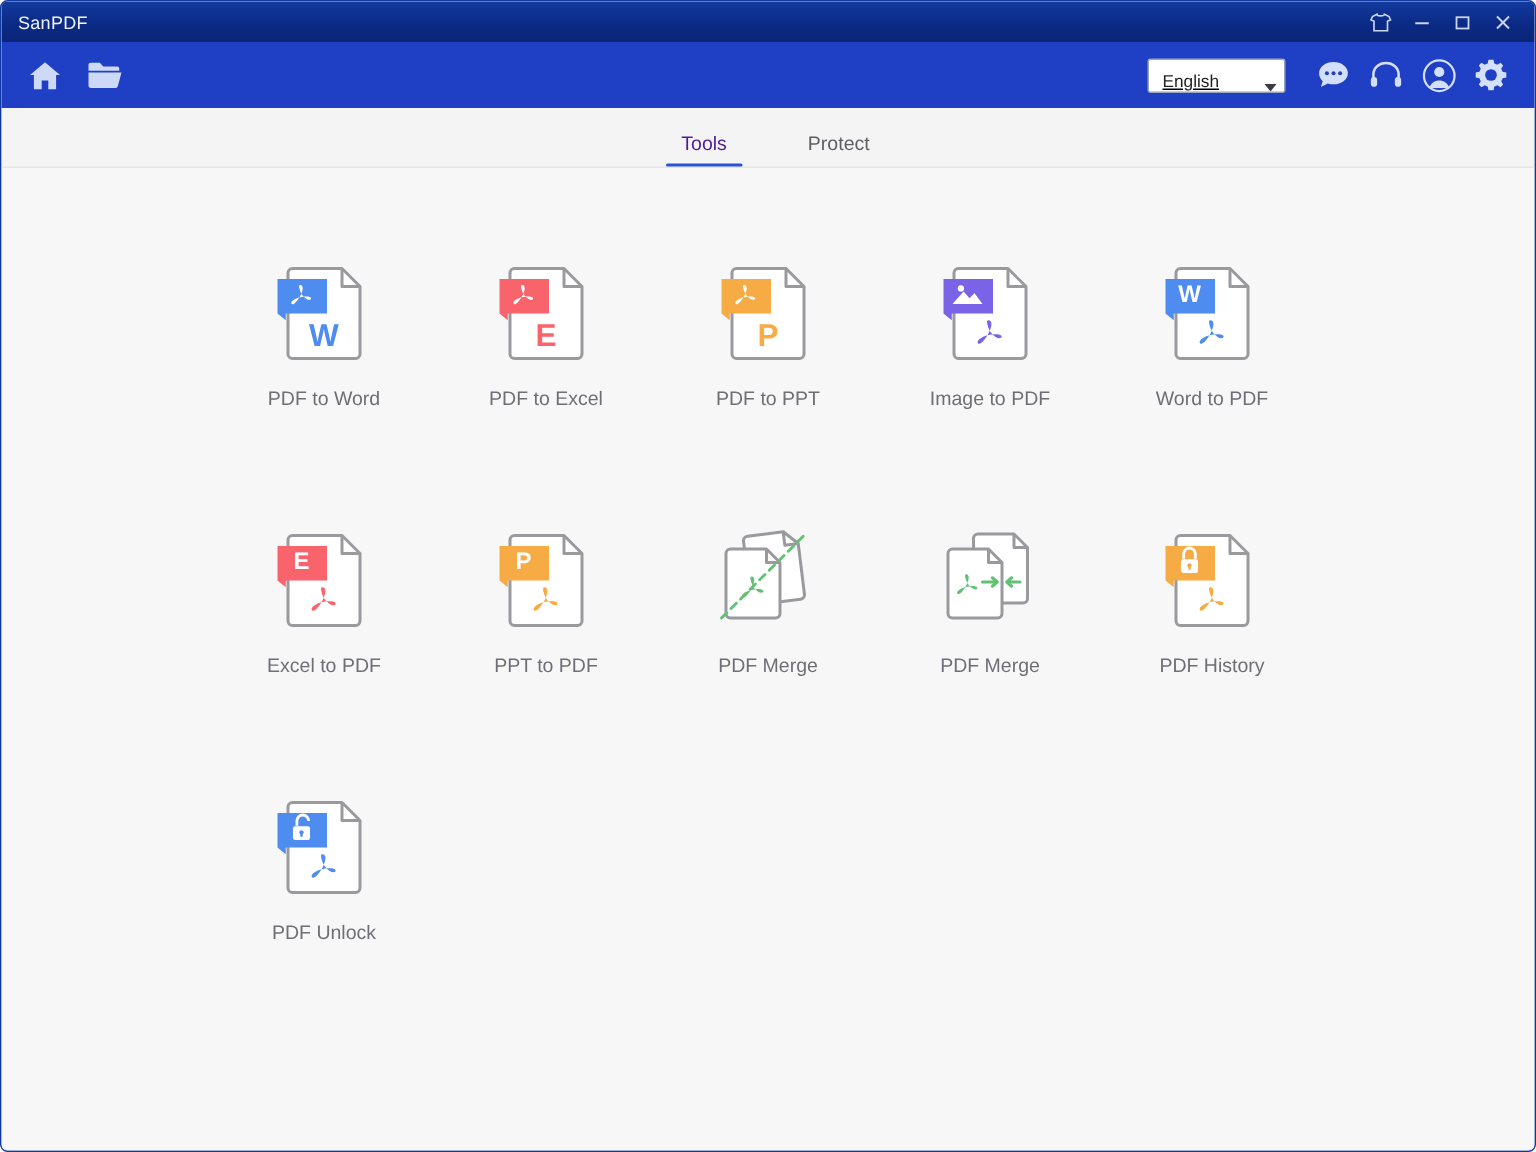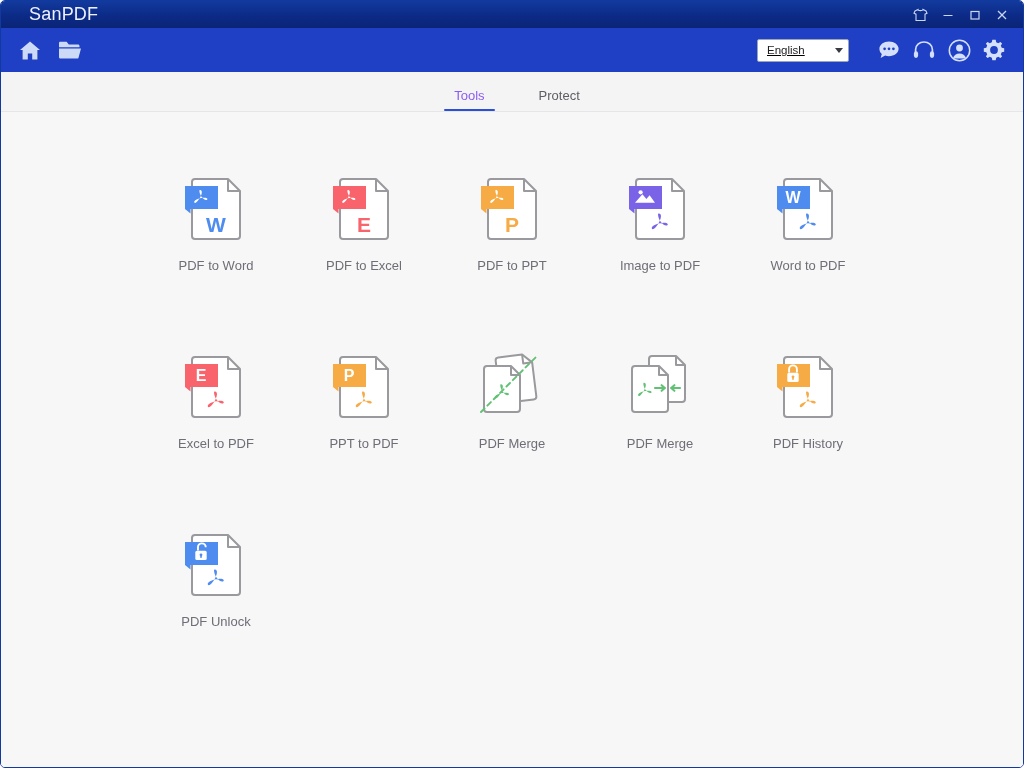--- a/index.html
+++ b/index.html
@@ -27,23 +27,22 @@
     height: 27px;
     flex: 0 0 27px;
     background: linear-gradient(to bottom, #123a9e 0%, #0c2a86 55%, #0a2577 100%);
     display: flex;
     align-items: center;
     padding: 0 0 0 11px;
     position: relative;
   }
   .app-title {
     color: #eef2ff;
-    font-size: 18px;
+    font-size: 12px;
     letter-spacing: 0.2px;
-    margin-left: 17px;
   }
   .title-spacer { flex: 1; }
   .win-btns {
     display: flex;
     align-items: center;
     height: 100%;
   }
   .win-btn {
     width: 27px; height: 27px;
     display: flex; align-items: center; justify-content: center;
@@ -69,23 +68,23 @@
   }
   .tool-spacer { flex: 1; }
   .tool-right { display: flex; align-items: center; gap: 9px; }
 
   .lang-select {
     width: 92px; height: 23px;
     background: #ffffff;
     border: 1px solid #9aa4bd;
     border-radius: 2px;
     display: flex;
-    align-items: center;
+    align-items: flex-end;
     padding: 0 5px 0 9px;
-    margin-right: 18px;
+    margin-right: 10px;
     text-decoration: underline;
   }
   .lang-label {
     flex: 1;
     font-size: 11.5px;
     color: #1d1d22;
   }
   .lang-caret {
     width: 0; height: 0;
     border-left: 4px solid transparent;
@@ -109,21 +108,21 @@
     justify-content: center;
     gap: 46px;
   }
   .tab {
     position: relative;
     padding: 0 4px 9px 4px;
     font-size: 13px;
     color: #5d5d66;
     line-height: 1;
   }
-  .tab.active { color: #8b5cf6; margin-left: 10px; }
+  .tab.active { color: #4c1d95; margin-left: 10px; }
   .tab.active::after {
     content: "";
     position: absolute;
     left: -6px; right: -6px; bottom: 0;
     height: 2px;
     background: #2b50d8;
     border-radius: 1px;
   }
 
   

